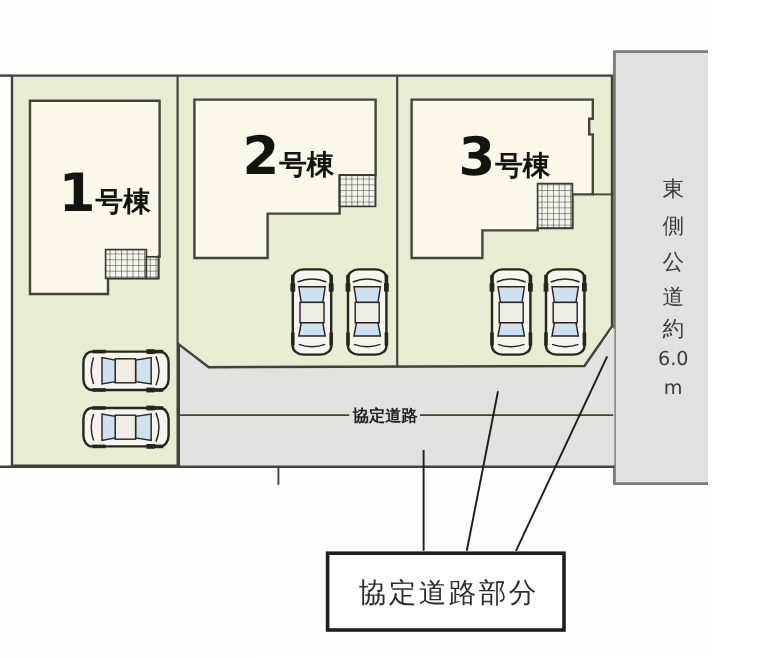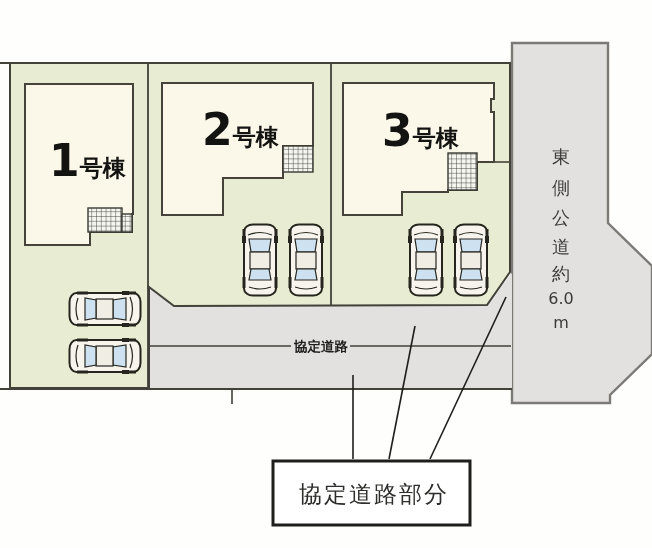--- a/index.html
+++ b/index.html
@@ -1,18 +1,18 @@
 <!DOCTYPE html>
 <html><head>
 <meta charset="utf-8">
 <style>
   html,body{margin:0;padding:0;background:#ffffff;}
   .stage{
     position:relative;
-    width:652px;height:548px;
+    width:590px;height:548px;
     background:#fefefc;
     font-family:"DejaVu Sans",sans-serif;
     overflow:hidden;
   }
   svg{display:block;}
   text{font-family:"DejaVu Sans",sans-serif;}
   .house-label{font-weight:bold;fill:#131311;}
   .small-road-label{font-weight:bold;fill:#1f1f1d;}
   .east-road-char{fill:#3a3a38;}
   .callout-text{fill:#2d2d2b;letter-spacing:2px;}

